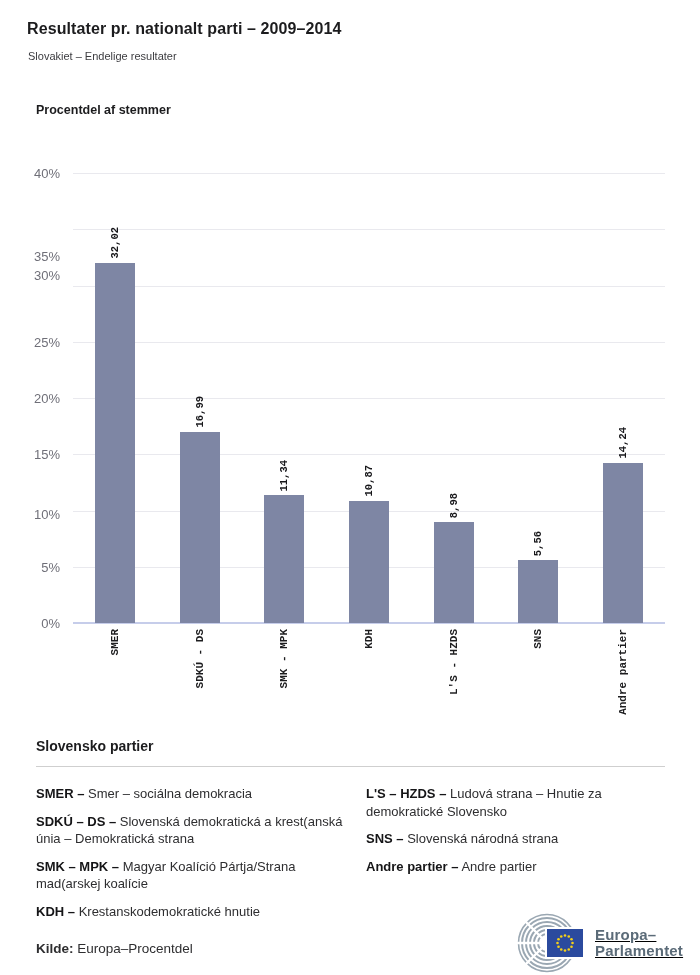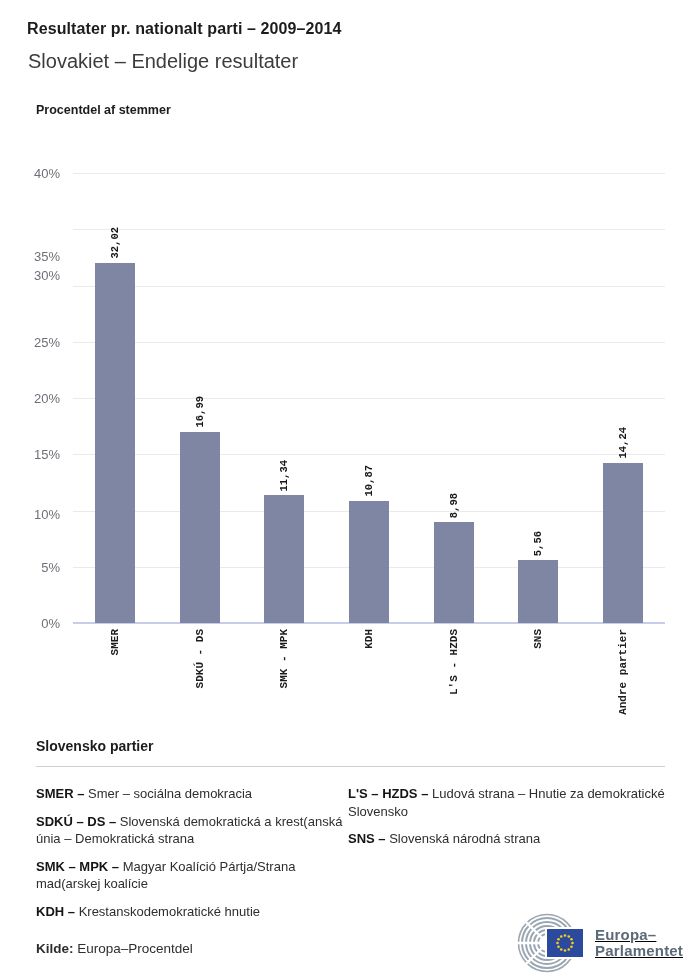--- a/index.html
+++ b/index.html
@@ -7,21 +7,21 @@
     width:700px; height:975px; position:relative; overflow:hidden;
     font-family:"Liberation Sans", sans-serif;
     -webkit-font-smoothing:antialiased;
   }
   .title {
     position:absolute; left:27px; top:20px;
     font-size:16px; font-weight:bold; color:#1c1c1e; letter-spacing:.1px;
   }
   .subtitle {
     position:absolute; left:28px; top:50px;
-    font-size:20px; font-weight:normal; color:#3c3c40;
+    font-size:11px; font-weight:normal; color:#3c3c40;
   }
   .axis-title {
     position:absolute; left:36px; top:103px;
     font-size:12.5px; font-weight:bold; color:#1c1c1e;
   }
   
   .plot { position:absolute; left:73px; top:173px; width:592px; height:450px; }
   .gridline { position:absolute; left:0; right:0; height:1px; background:#e9e9ee; }
   .gridline.baseline { height:2px; background:#c6cdea; }
   .ylabel {
@@ -46,21 +46,21 @@
   .xslot { flex:1 1 0; display:flex; justify-content:center; align-items:flex-start; }
   .xlabel {
     writing-mode:vertical-rl; transform:rotate(180deg);
     font-family:"Liberation Mono", monospace; font-weight:bold;
     font-size:11px; color:#1d1d1f; white-space:nowrap;
   }
   
   .legend { position:absolute; left:36px; top:739px; width:629px; }
   .legend-heading { margin:0; font-size:14px; font-weight:bold; color:#1c1c1e; line-height:15px; }
   .legend-rule { border:none; border-top:1px solid #cfcfcf; margin:12px 0 0 0; }
-  .legend-cols { display:flex; margin-top:18px; }
+  .legend-cols { display:flex; gap:18px; margin-top:18px; }
   .legend-col-left  { flex:0 0 312px; }
   .legend-col-right { flex:1 1 auto; }
   .legend-col-left p, .legend-col-right p {
     margin:0 0 10px 0; font-size:13px; line-height:17.5px; color:#2e2e30;
   }
   .legend b { color:#151517; }
   
   .kilde { position:absolute; left:36px; top:941px; font-size:13.5px; color:#2e2e30; }
   .logo {
     position:absolute; left:511px; top:912px; width:188px; height:62px;
@@ -158,20 +158,21 @@
   <div class="legend-cols">
     <div class="legend-col-left">
         <p><b>SMER –</b><span> Smer – sociálna demokracia</span></p>
         <p><b>SDKÚ – DS –</b><span> Slovenská demokratická a krest(anská únia – Demokratická strana</span></p>
         <p><b>SMK – MPK –</b><span> Magyar Koalíció Pártja/Strana mad(arskej koalície</span></p>
         <p><b>KDH –</b><span> Krestanskodemokratické hnutie</span></p>
       </div>
     <div class="legend-col-right">
         <p><b>L'S – HZDS –</b><span> Ludová strana – Hnutie za demokratické Slovensko</span></p>
         <p><b>SNS –</b><span> Slovenská národná strana</span></p>
+        <p><b>Andre partier –</b><span> Andre partier</span></p>
       </div>
   </div>
 </div>
 
 <div class="kilde"><b>Kilde:</b><span> Europa–Procentdel</span></div>
 
 <div class="logo">
   <svg width="76" height="60" viewBox="0 0 76 60">
     <g fill="none" stroke="#9aa7b2" stroke-width="2">
       <circle cx="36" cy="30" r="9"></circle>

